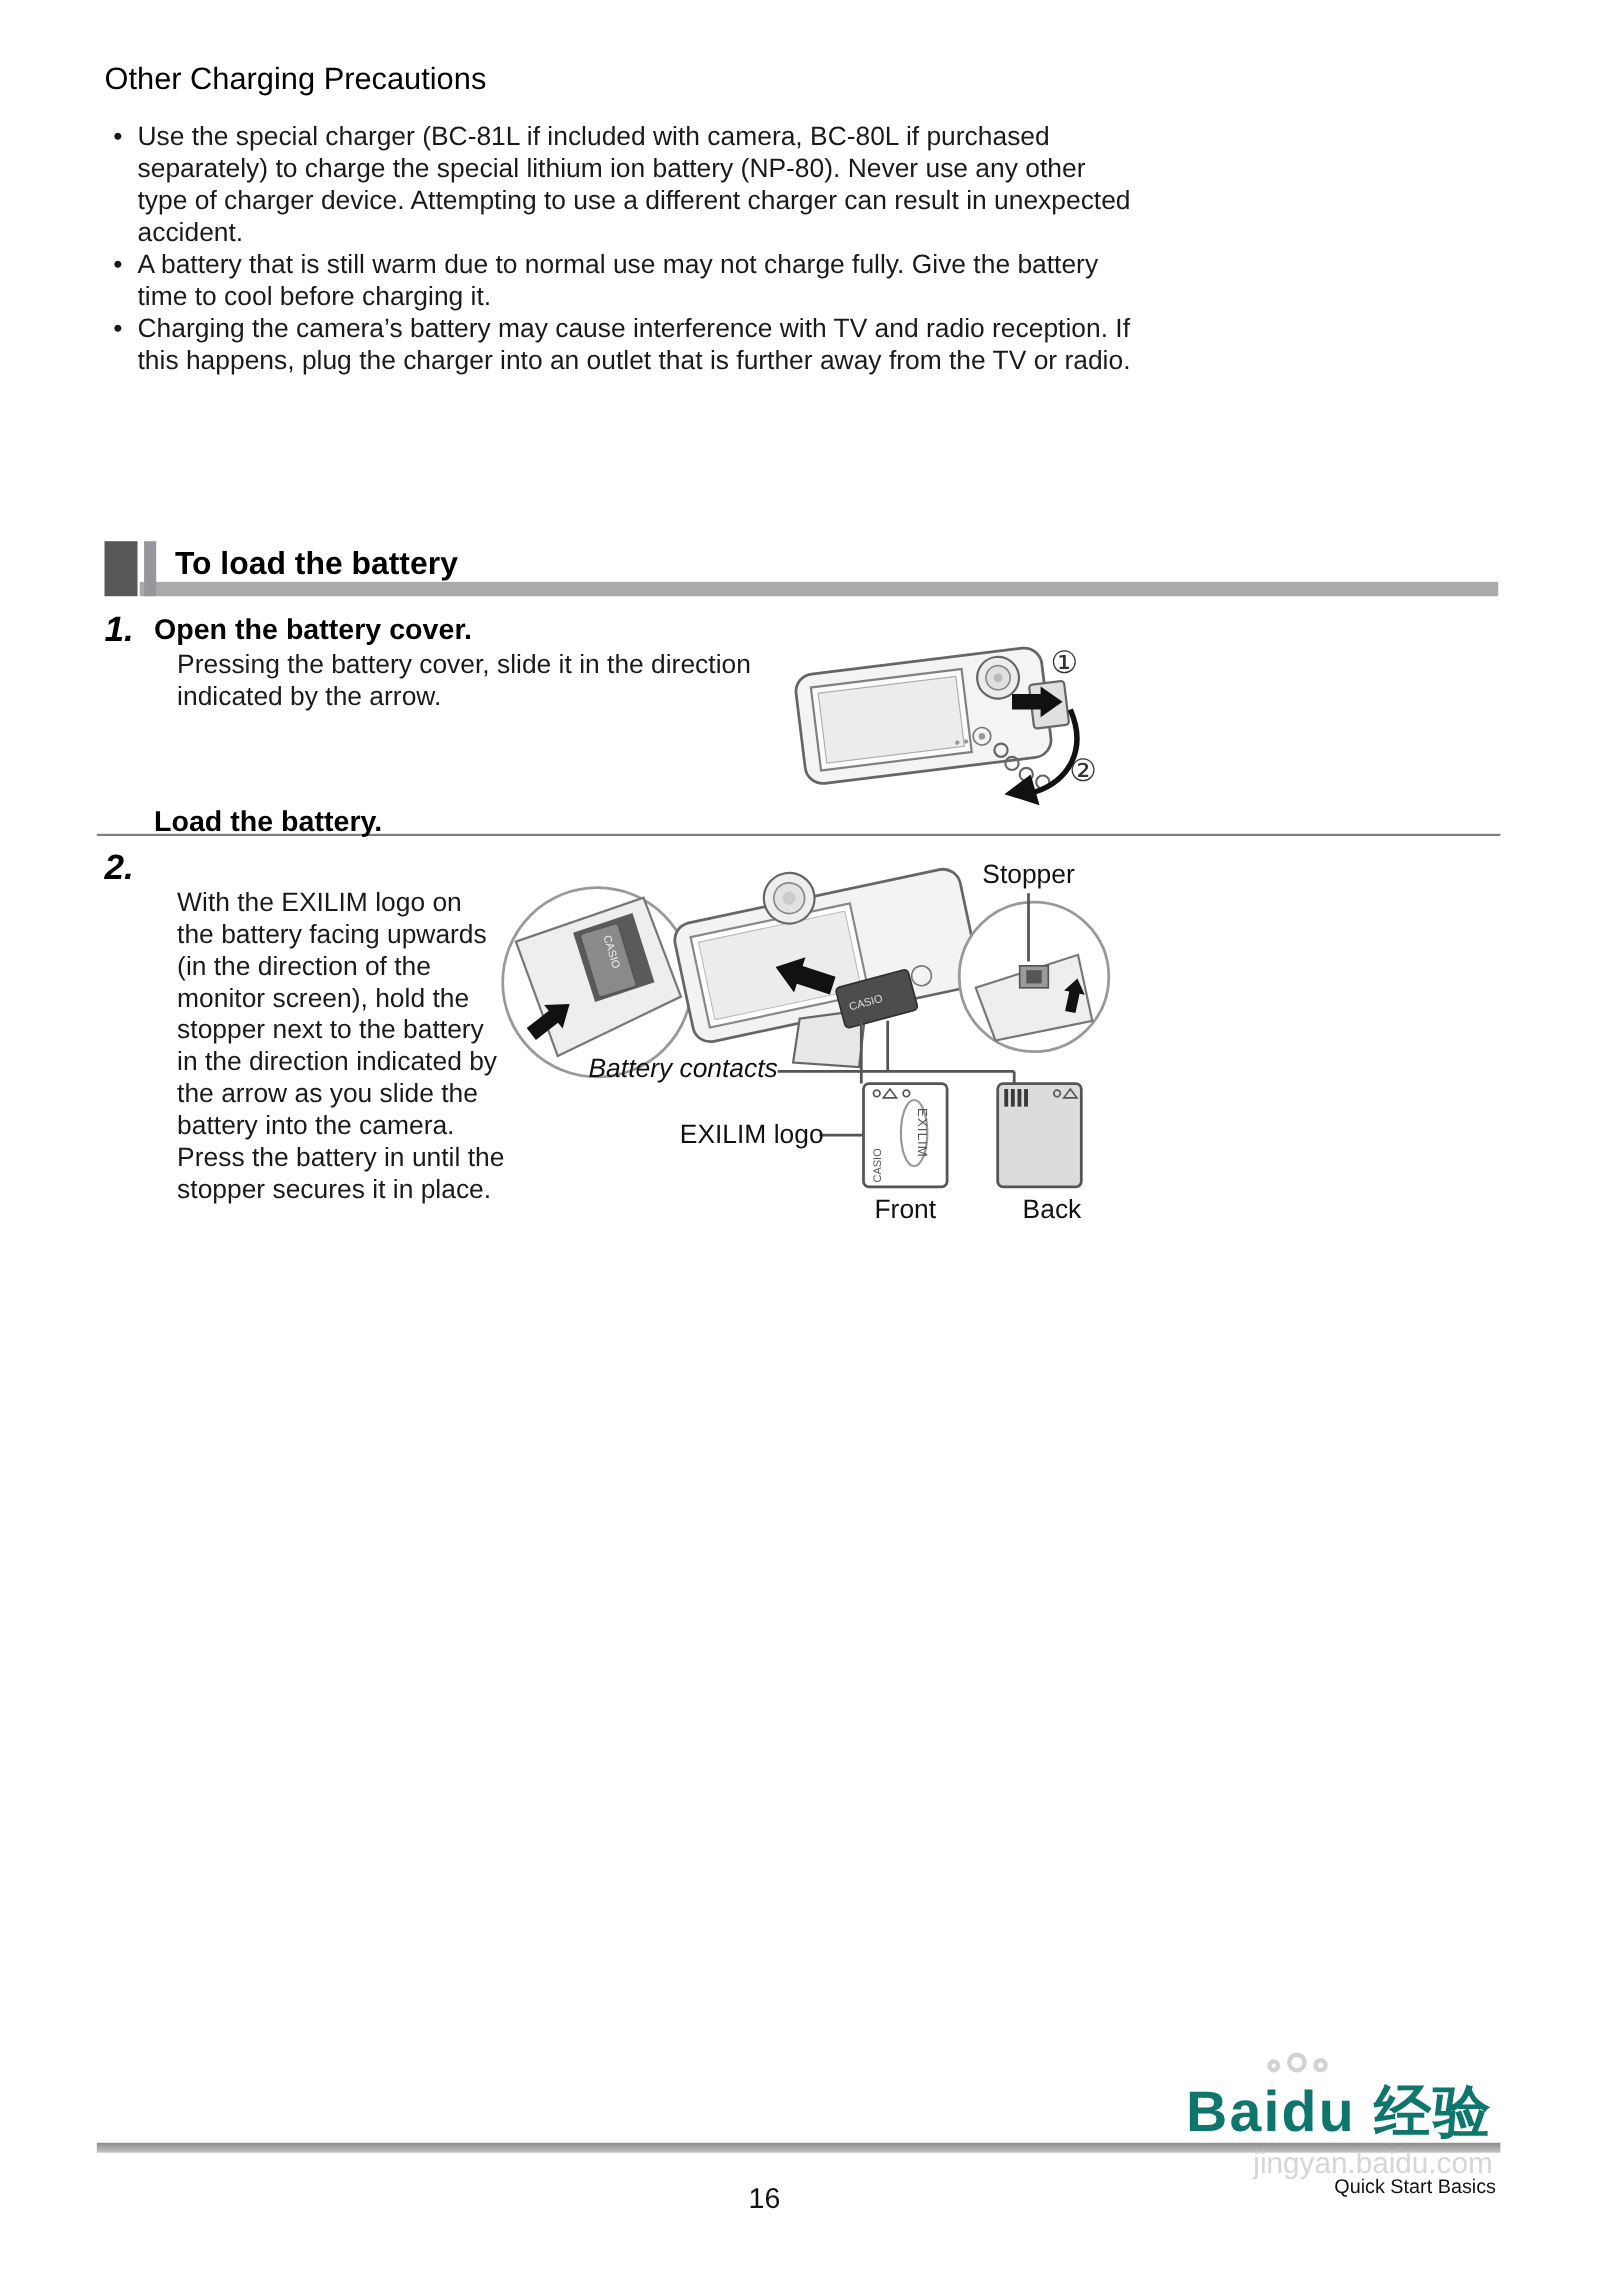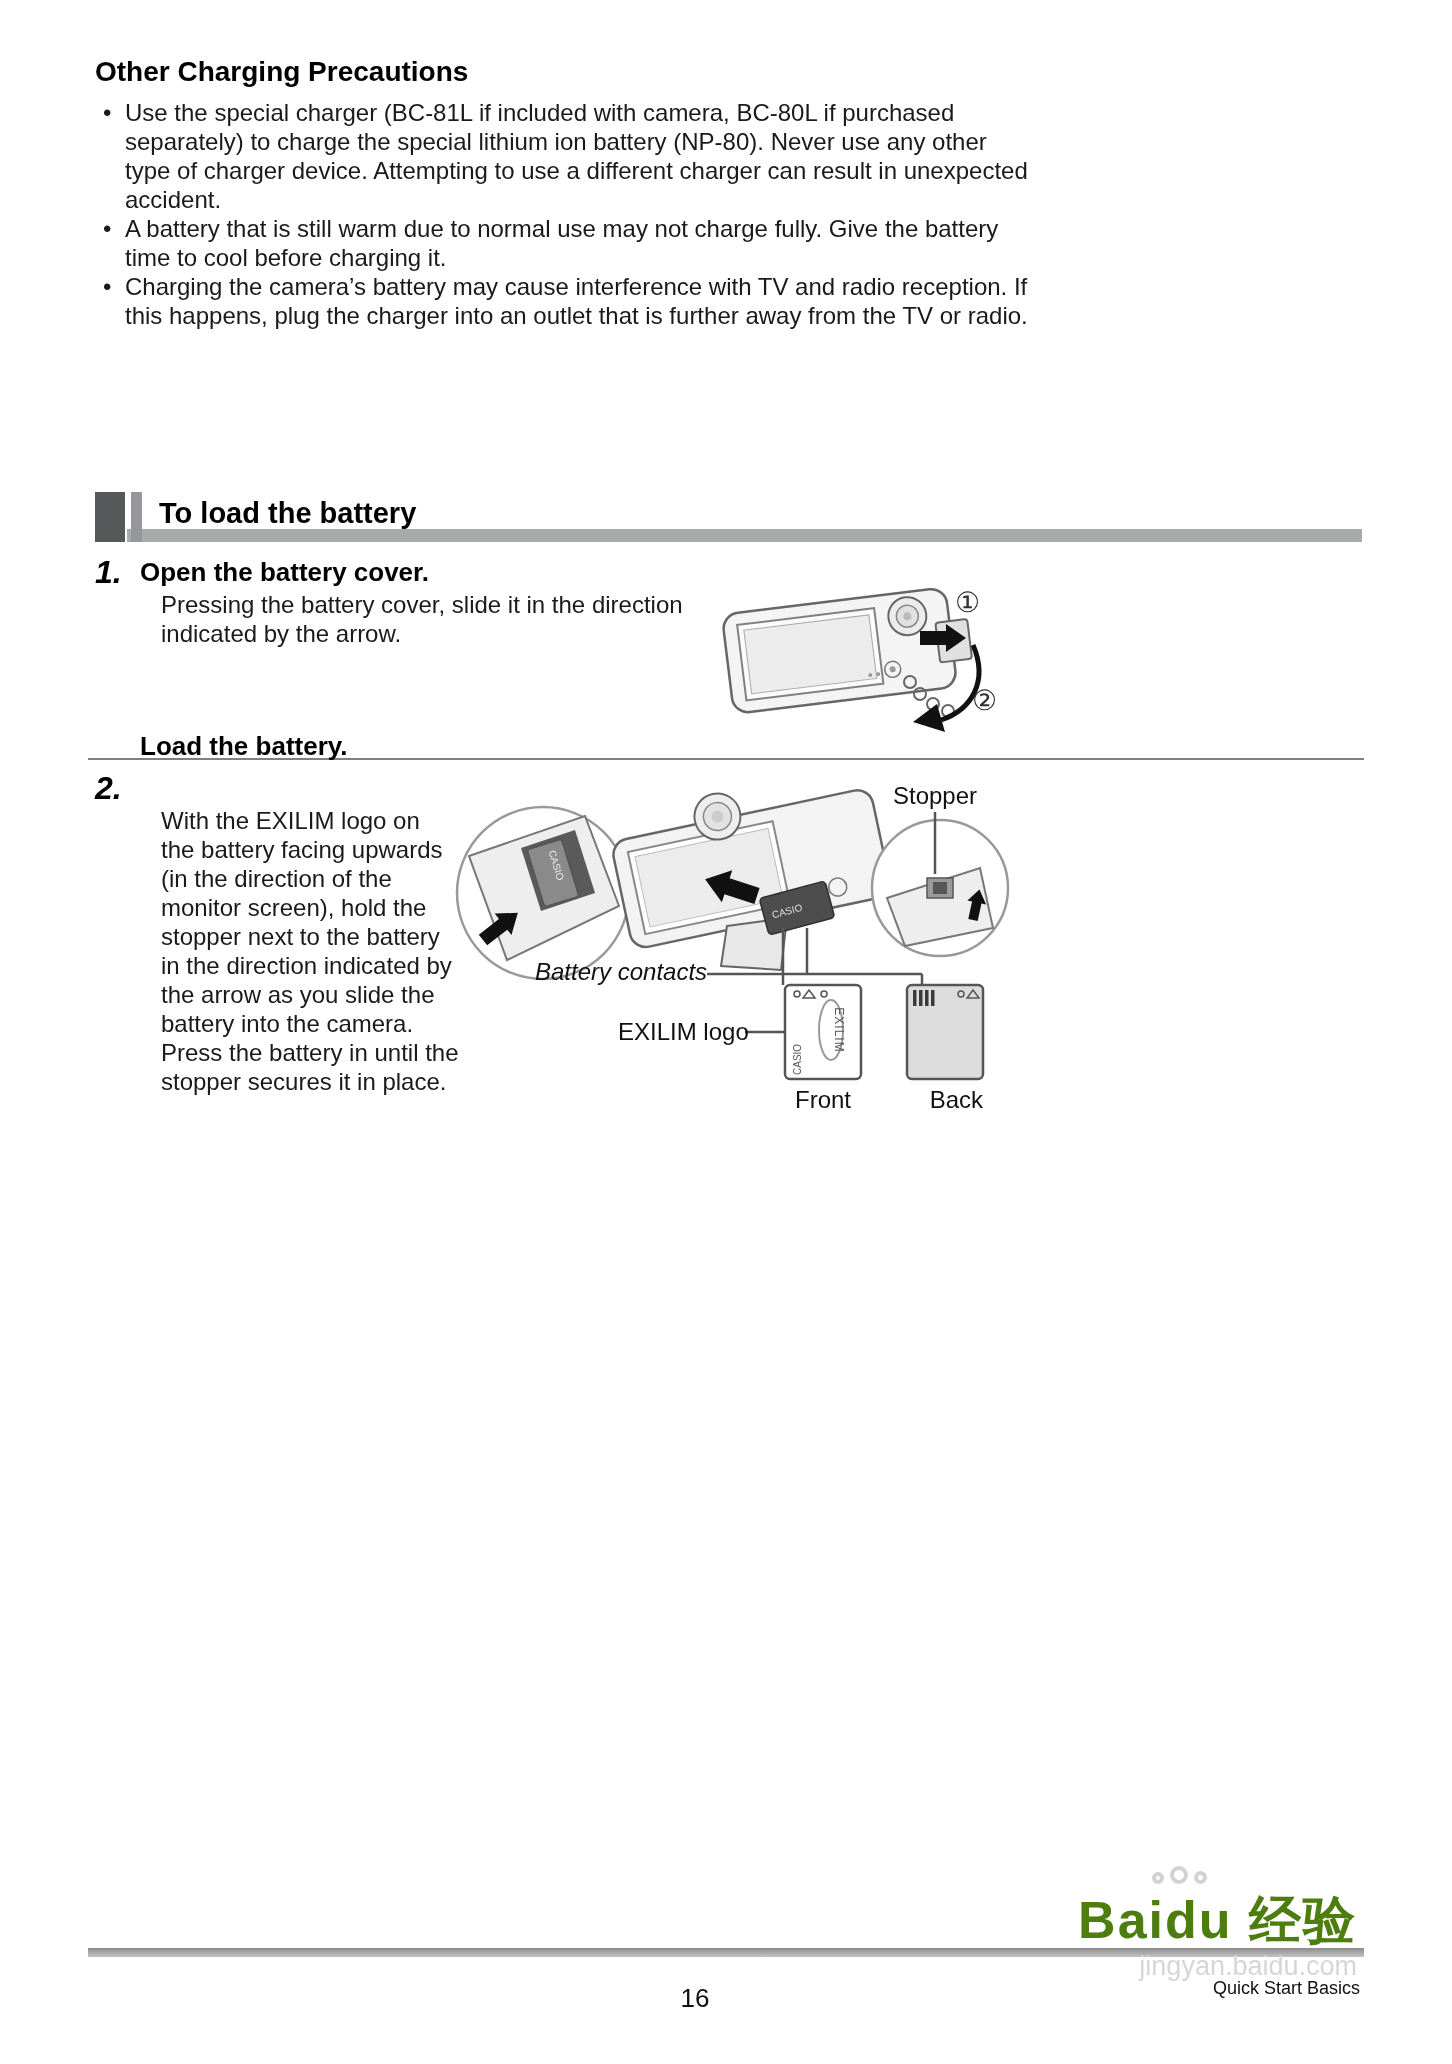--- a/index.html
+++ b/index.html
@@ -4,21 +4,21 @@
 <style>
   * { margin:0; padding:0; box-sizing:border-box; }
   html,body { background:#ffffff; }
   .page {
     position:relative; width:1452px; height:2064px; background:#fff;
     font-family:"Liberation Sans", sans-serif; color:#111; overflow:hidden;
   }
 
   
   .precautions { position:absolute; left:95px; top:56px; width:935px; }
-  .precautions h1 { font-size:28px; font-weight:bold; color:#000; margin-bottom:10px; }
+  .precautions h1 { font-size:28px; font-weight:normal; color:#000; margin-bottom:22px; }
   .bullets { list-style:none; }
   .bullets li { position:relative; padding-left:30px; font-size:24px; line-height:29px; color:#1a1a1a; }
   .bullets li::before { content:"•"; position:absolute; left:8px; top:0; }
 
   
   .section-bar { position:absolute; left:95px; top:492px; width:1267px; height:50px; }
   .section-bar .underbar { position:absolute; left:32px; right:0; bottom:0; height:13px; background:#a8aaab; }
   .section-bar .sq-dark { position:absolute; left:0; top:0; width:30px; height:50px; background:#57585a; }
   .section-bar .sq-light { position:absolute; left:36px; top:0; width:11px; height:50px; background:#95979a; }
   .section-bar h2 { position:absolute; left:64px; top:5px; font-size:29px; font-weight:bold; color:#000; }
@@ -57,21 +57,21 @@
                  font-size:26px; color:#111; z-index:2; }
   .footer-right { position:absolute; right:92px; top:1978px; font-size:18px; color:#111; z-index:2; }
 
   
   .watermark { position:absolute; right:95px; top:1866px; text-align:right; z-index:2; }
   .wm-dots { height:26px; margin-right:150px; text-align:right; }
   .wm-dots span { display:inline-block; border:4px solid #d2d2d2; border-radius:50%; margin-left:6px; vertical-align:bottom; }
   .wm-dots .d1 { width:12px; height:12px; }
   .wm-dots .d2 { width:18px; height:18px; }
   .wm-dots .d3 { width:13px; height:13px; }
-  .wm-big { font-size:52px; font-weight:bold; letter-spacing:2px; color:#4d7c0f; line-height:1.1; }
+  .wm-big { font-size:52px; font-weight:bold; letter-spacing:2px; color:#0f766e; line-height:1.1; }
   .wm-url { font-size:27px; color:#d4d6d8; margin-top:2px; }
 </style>
 </head>
 <body>
 
 <div class="page">
 
   <section class="precautions">
     <h1>Other Charging Precautions</h1>
     <ul class="bullets">

